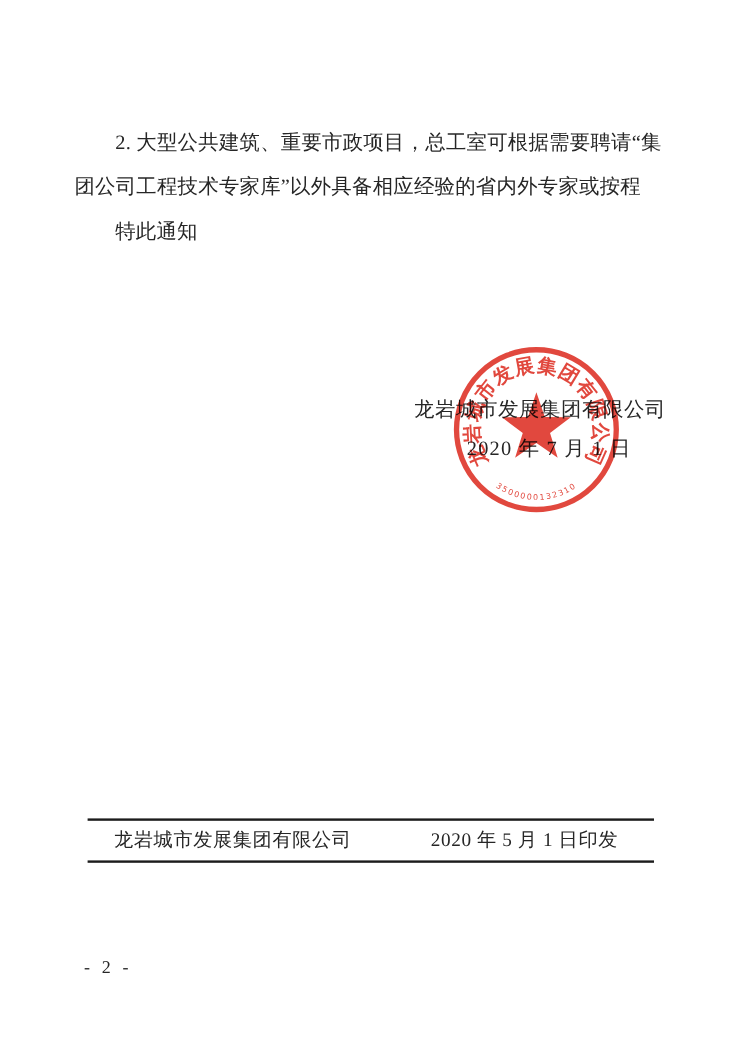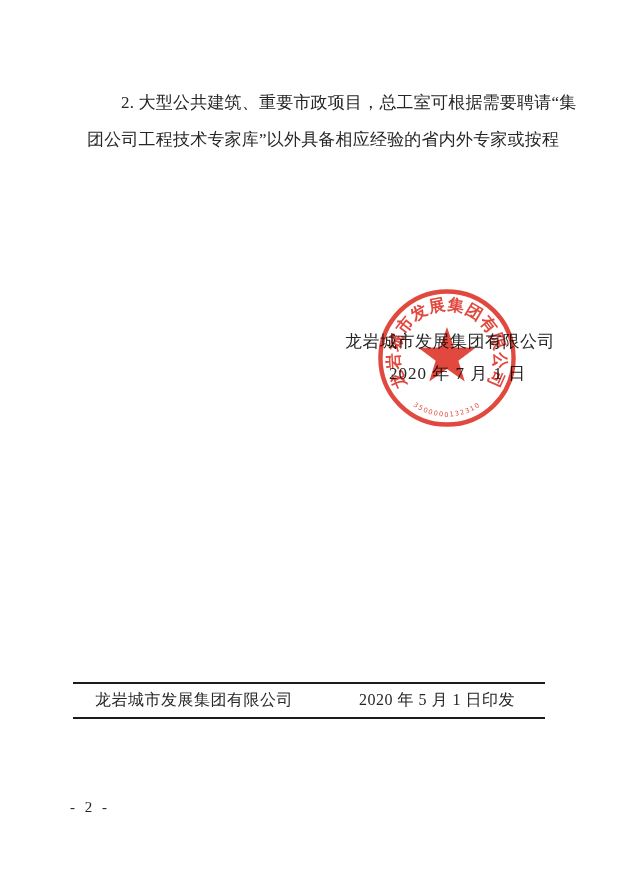--- a/index.html
+++ b/index.html
@@ -11,27 +11,26 @@
     margin: 0 auto;
     background: #ffffff;
     overflow: hidden;
     font-family: "Liberation Serif", "DejaVu Serif", serif;
     color: #262626;
   }
   
   .doc-body {
     position: absolute;
     left: 62px;
-    top: 84px;
+    top: 100px;
     width: 490px;
     font-size: 17px;
     line-height: 37px;
     letter-spacing: 0.2px;
     text-align: justify;
-    margin-left: 25px;
   }
   .doc-line { white-space: nowrap; }
   .doc-line.indent { padding-left: 34px; }
   
   .sig-company {
     position: absolute;
     left: 345px;
     top: 330px;
     font-size: 17px;
     letter-spacing: 0.5px;
@@ -82,20 +81,21 @@
   }
 </style>
 </head>
 <body>
 
 <div class="page">
 
   <div class="doc-body">
     <div class="doc-line indent">2. 大型公共建筑、重要市政项目，总工室可根据需要聘请“集</div>
     <div class="doc-line">团公司工程技术专家库”以外具备相应经验的省内外专家或按程</div>
+    <div class="doc-line indent">特此通知</div>
   </div>
 
   <div class="sig-company">龙岩城市发展集团有限公司</div>
   <div class="sig-date">2020 年 7 月 1 日</div>
 
   <svg class="seal" viewBox="0 0 160 160" aria-hidden="true">
     <defs>
       <path id="sealArcTop" d="M 35.8,111 A 54,54 0 1 1 124.2,111" fill="none"></path>
       <path id="sealArcBottom" d="M 42.1,134.1 A 66,66 0 0 0 117.9,134.1" fill="none"></path>
     </defs>

